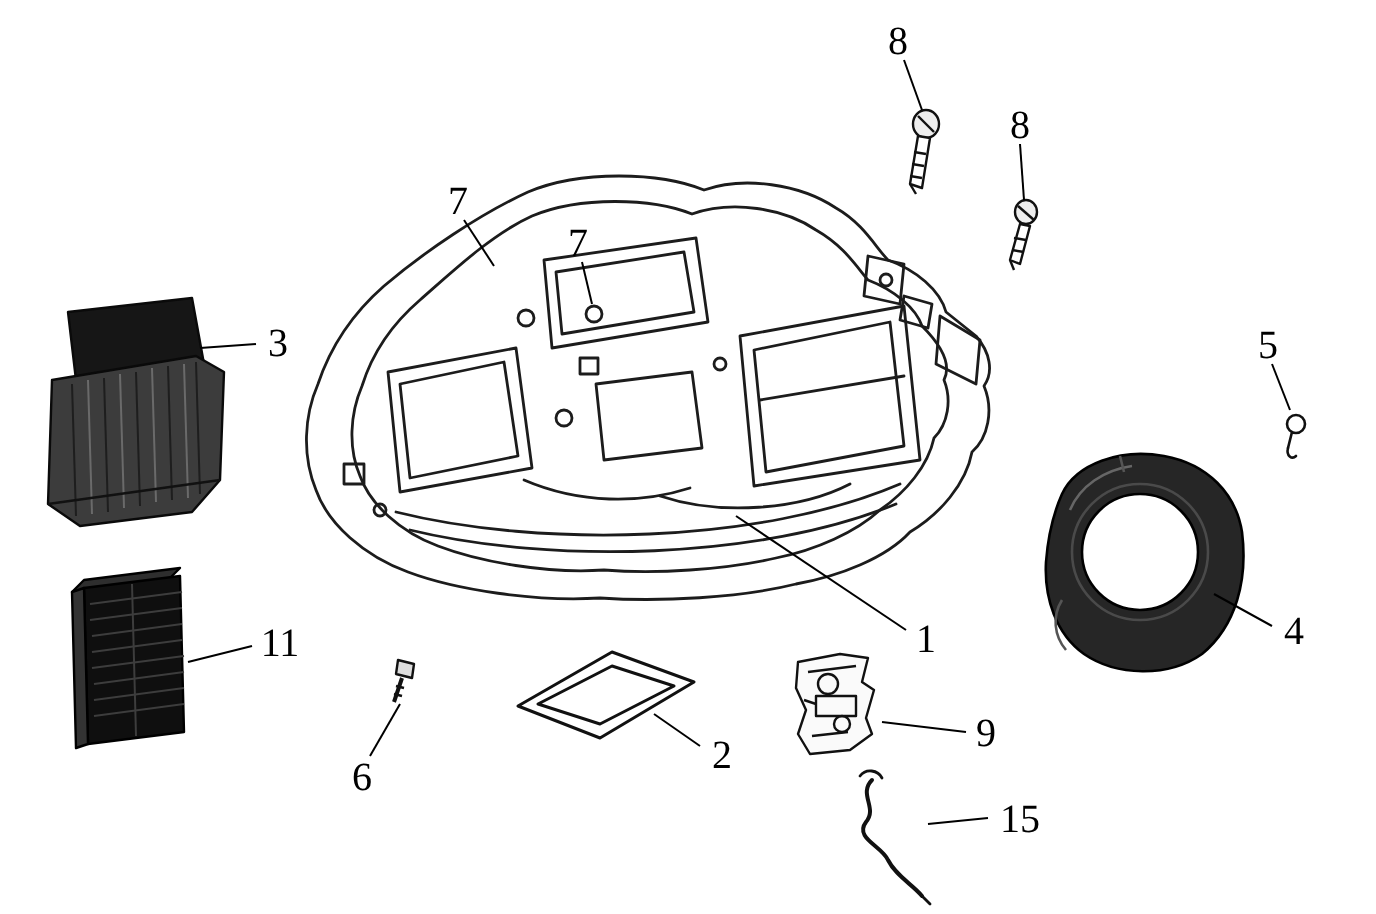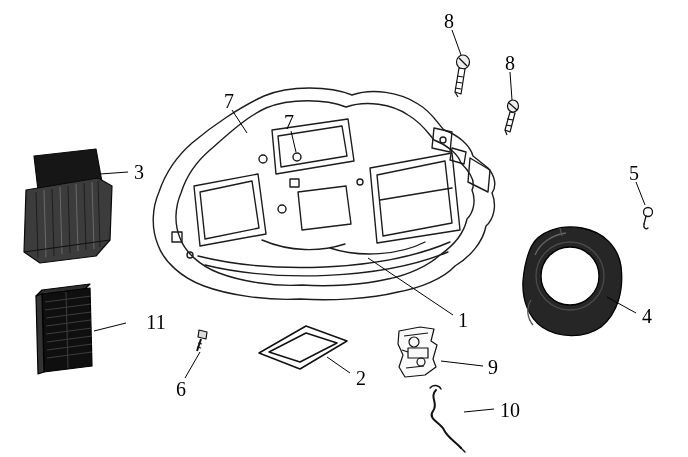--- a/index.html
+++ b/index.html
@@ -221,19 +221,19 @@
   </svg>
 
   <div class="callout" style="left:449px;top:21px">8</div>
   <div class="callout" style="left:510px;top:63px">8</div>
   <div class="callout" style="left:229px;top:101px">7</div>
   <div class="callout" style="left:289px;top:122px">7</div>
   <div class="callout" style="left:139px;top:172px">3</div>
   <div class="callout" style="left:634px;top:173px">5</div>
   <div class="callout" style="left:647px;top:316px">4</div>
   <div class="callout" style="left:463px;top:320px">1</div>
-  <div class="callout" style="left:156px;top:322px">11</div>
+  <div class="callout" style="left:140px;top:322px">11</div>
   <div class="callout" style="left:181px;top:389px">6</div>
   <div class="callout" style="left:361px;top:378px">2</div>
   <div class="callout" style="left:493px;top:367px">9</div>
-  <div class="callout" style="left:510px;top:410px">10</div>
+  <div class="callout" style="left:510px;top:410px">15</div>
 
 </div>
 
 </body></html>

